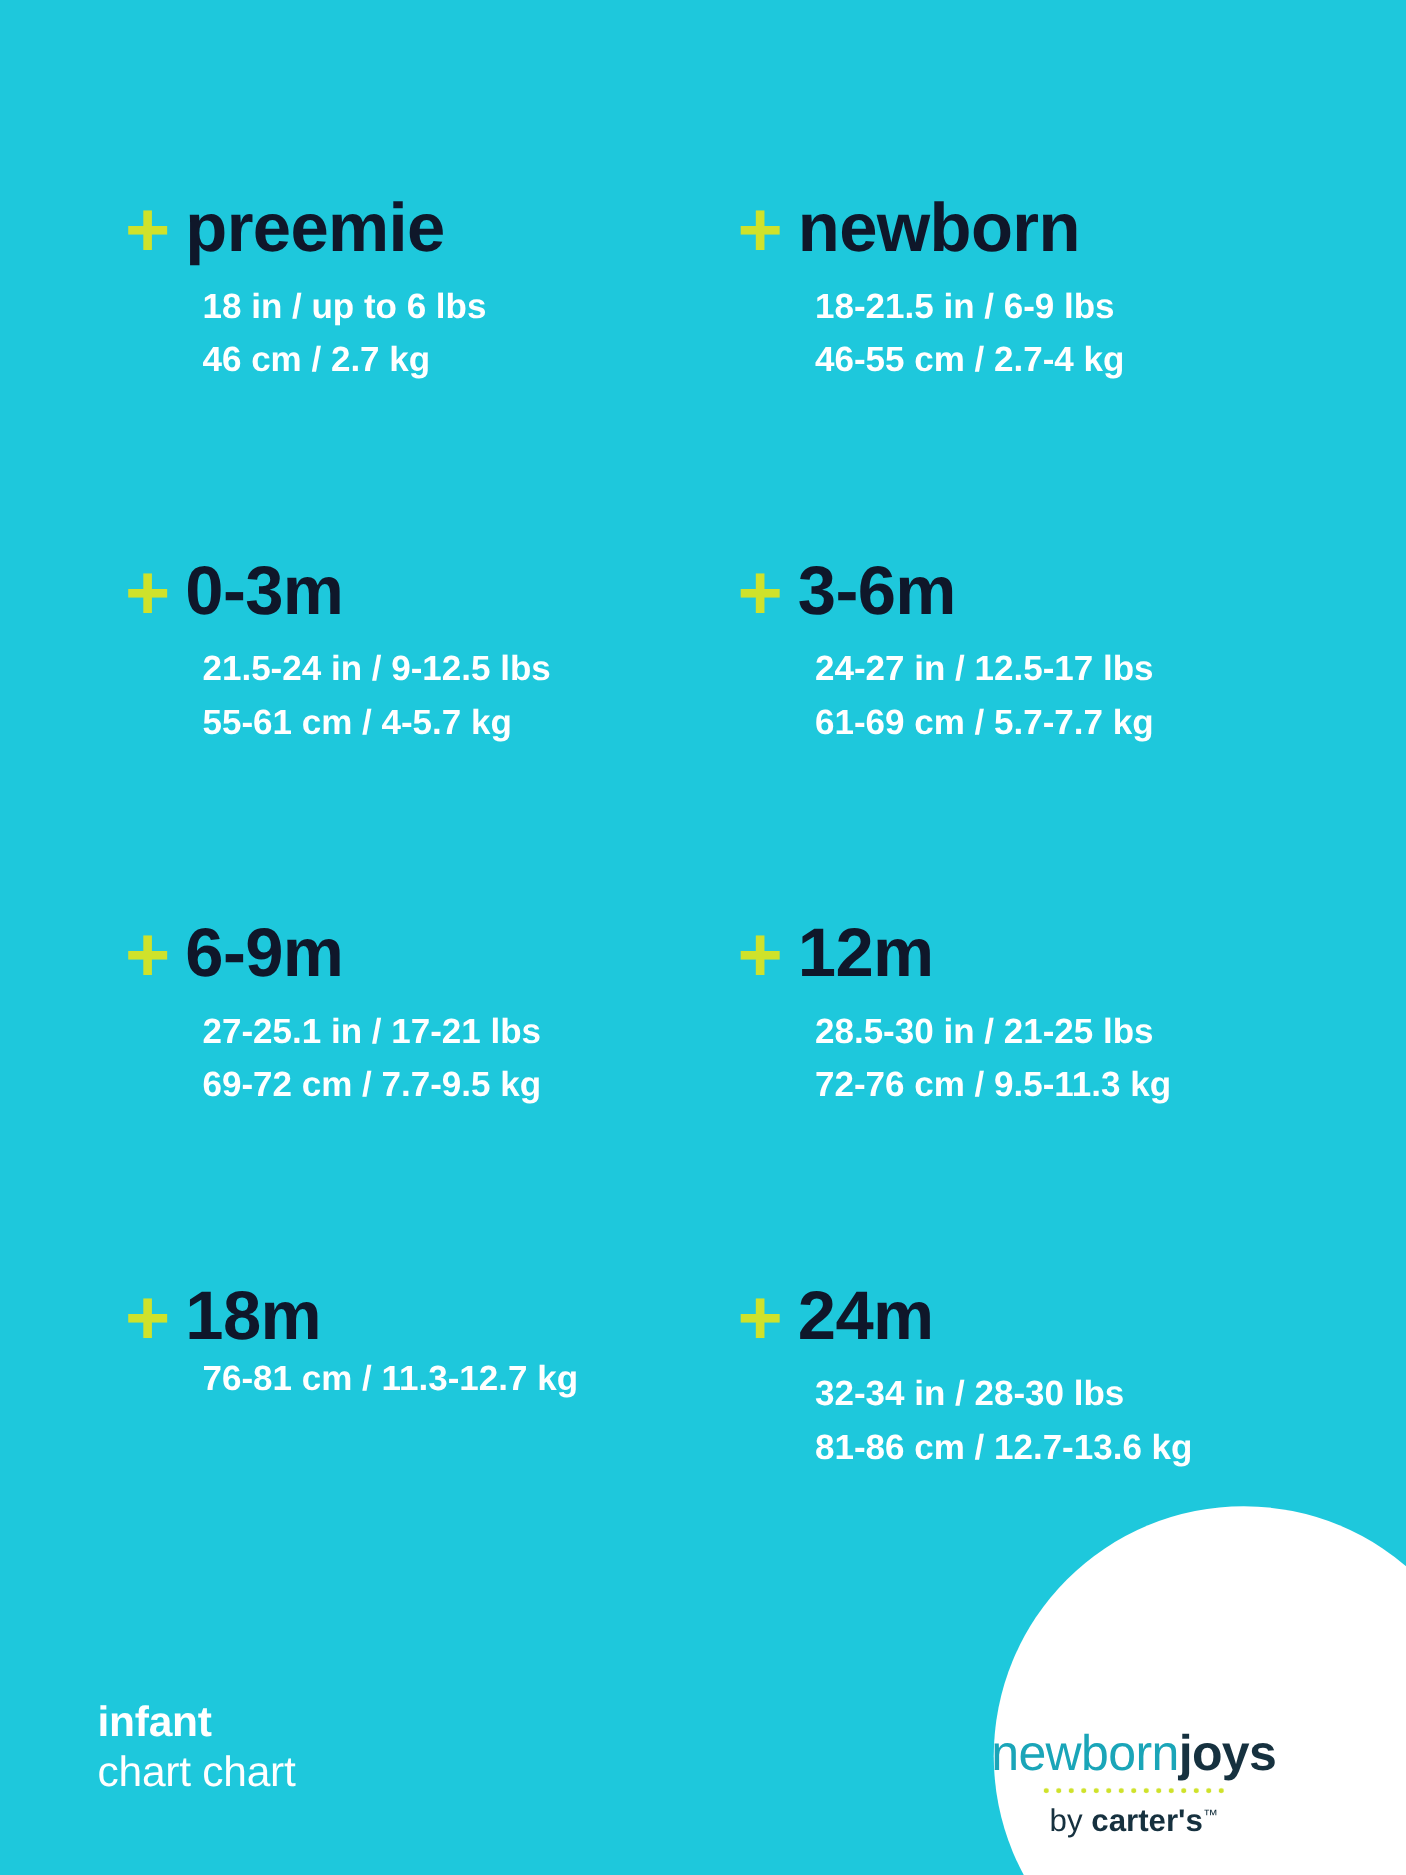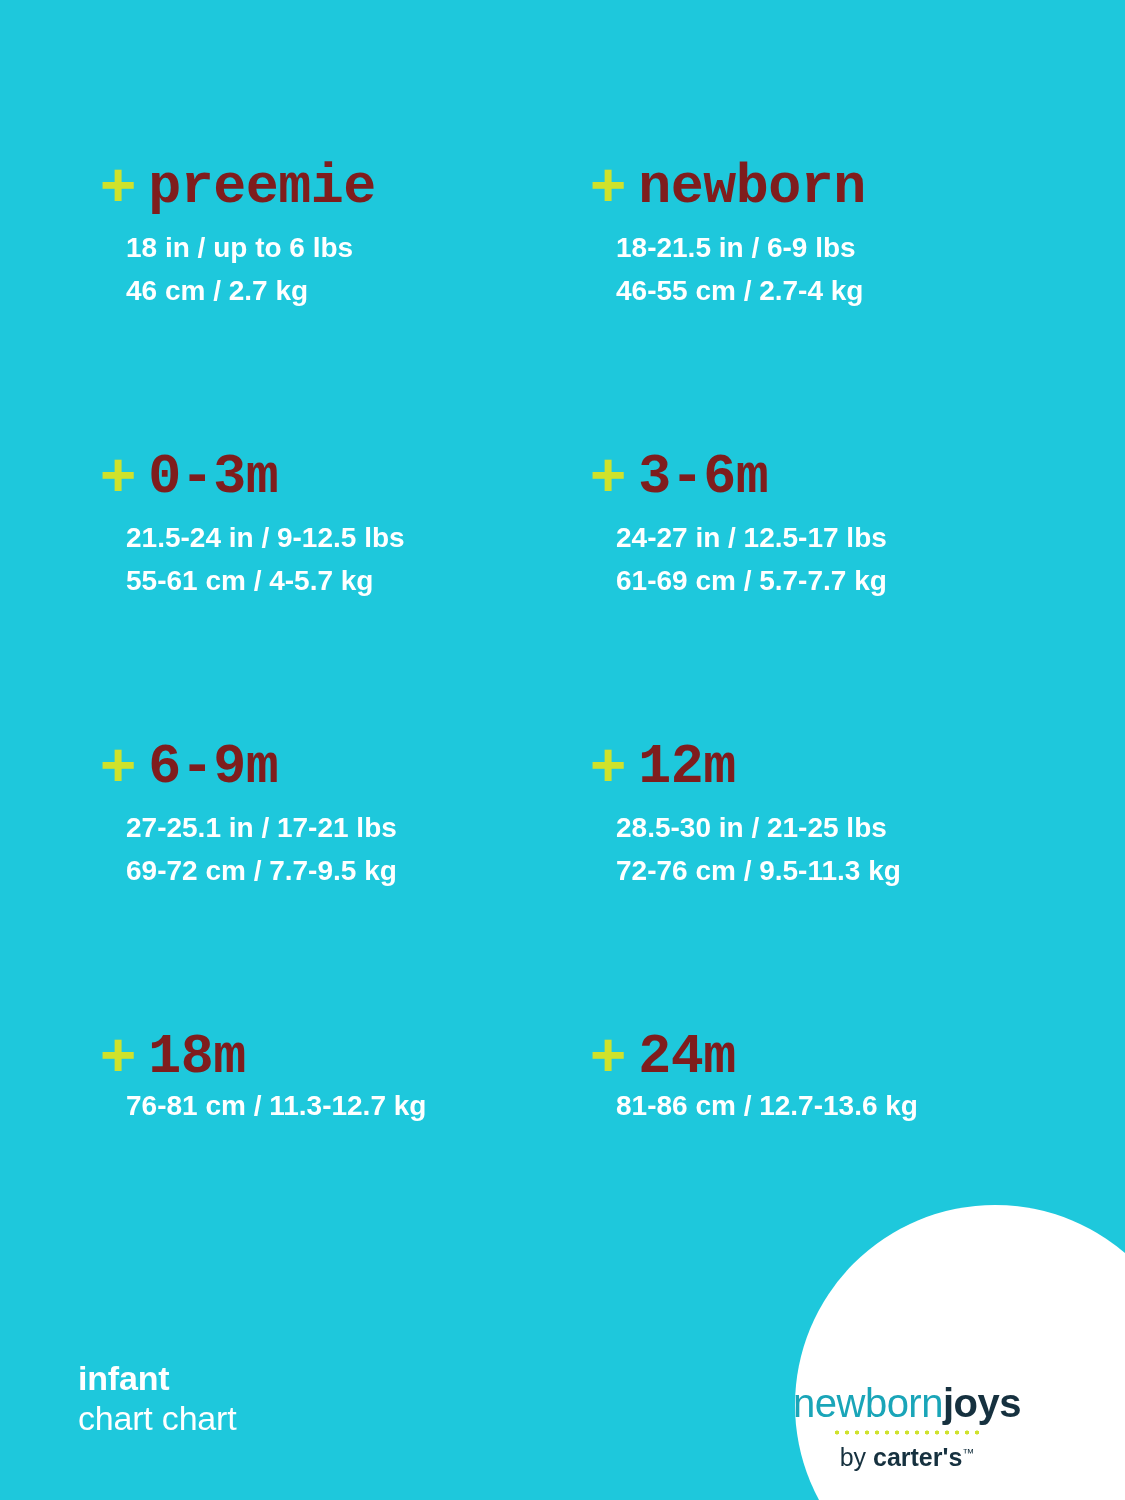--- a/index.html
+++ b/index.html
@@ -49,34 +49,33 @@
     color: #cfe22b;
     font-size: 62px;
     line-height: 1;
     font-weight: 700;
     margin-right: 12px;
     position: relative;
     top: 4px;
   }
 
   .size-name {
-    color: #7f1d1d;
+    color: #0f172a;
     font-size: 55px;
     line-height: 1;
     font-weight: 700;
     letter-spacing: -0.5px;
-    font-family: Liberation Mono, monospace;
   }
 
   .measure {
     color: #ffffff;
     font-size: 28px;
     font-weight: 700;
     line-height: 1.52;
-    margin-left: 26px;
+    margin-left: 62px;
     white-space: nowrap;
   }
 
   .measure.first { margin-top: 12px; }
 
   
   .footer-label {
     position: absolute;
     left: 78px;
     bottom: 62px;
@@ -224,20 +223,21 @@
         <span class="size-name">18m</span>
       </div>
       <div class="measure">76-81 cm / 11.3-12.7 kg</div>
     </div>
 
     <div class="cell">
       <div class="cell-head">
         <span class="plus">+</span>
         <span class="size-name">24m</span>
       </div>
+      <div class="measure first">32-34 in / 28-30 lbs</div>
       <div class="measure">81-86 cm / 12.7-13.6 kg</div>
     </div>
 
   </div>
 
   <div class="footer-label">
     <div class="line1">infant</div>
     <div class="line2">chart chart</div>
   </div>
 

